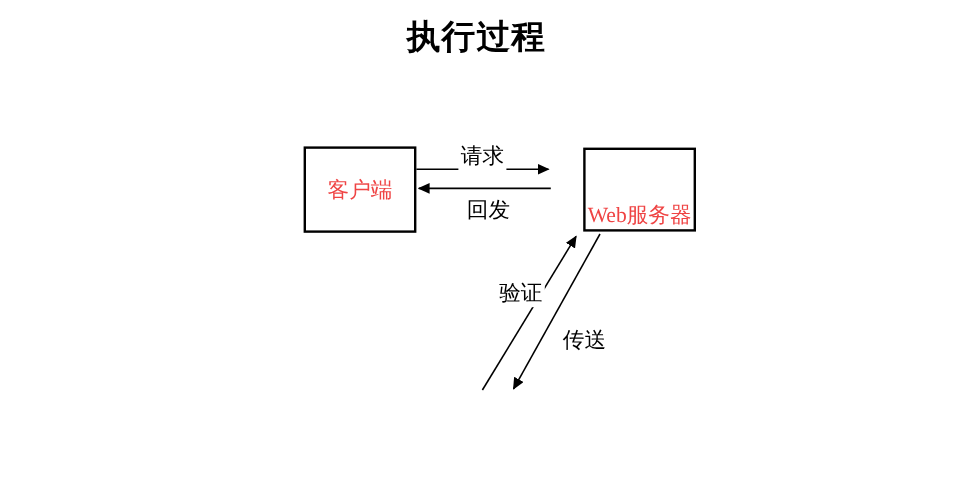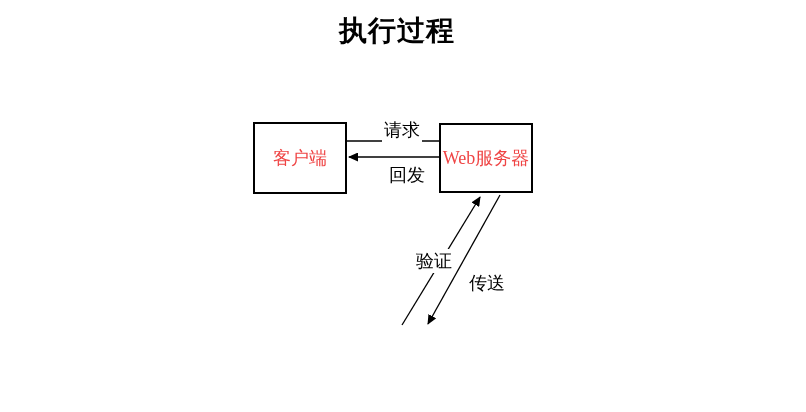--- a/index.html
+++ b/index.html
@@ -33,34 +33,34 @@
     border: 2px solid #000000;
     background: #ffffff;
     display: flex;
     align-items: center;
     justify-content: center;
     font-size: 18px;
     white-space: nowrap;
     color: #ef4444;
   }
   .node-client   { left: 253px; top: 122px; width: 94px; height: 72px; }
-  .node-web      { left: 439px; top: 123px; width: 94px; height: 70px; }
+  .node-web      { left: 486px; top: 123px; width: 94px; height: 70px; align-items: flex-end; }
   .node-database { left: 356px; top: 326px; width: 94px; height: 72px; }
   .edge-label {
     position: absolute;
     transform: translate(-50%, -50%);
     font-size: 18px;
     white-space: nowrap;
     background: #ffffff;
     padding: 0 2px;
     color: #000000;
   }
   .label-request  { left: 402px; top: 130px; }
   .label-postback { left: 407px; top: 175px; }
-  .label-verify   { left: 434px; top: 261px; }
+  .label-verify   { left: 434px; top: 244px; }
   .label-transfer { left: 487px; top: 283px; font-family: Liberation Serif, serif; }
   svg.edges {
     position: absolute;
     left: 0;
     top: 0;
     width: 806px;
     height: 412px;
     pointer-events: none;
   }
 </style>

